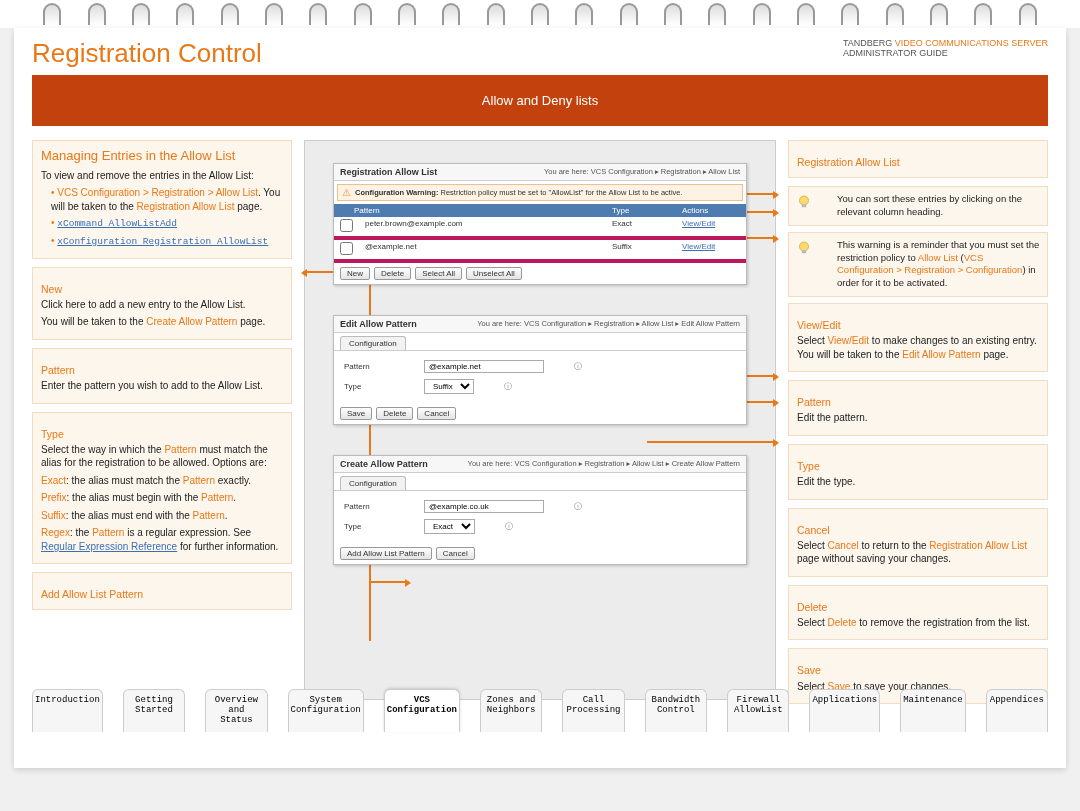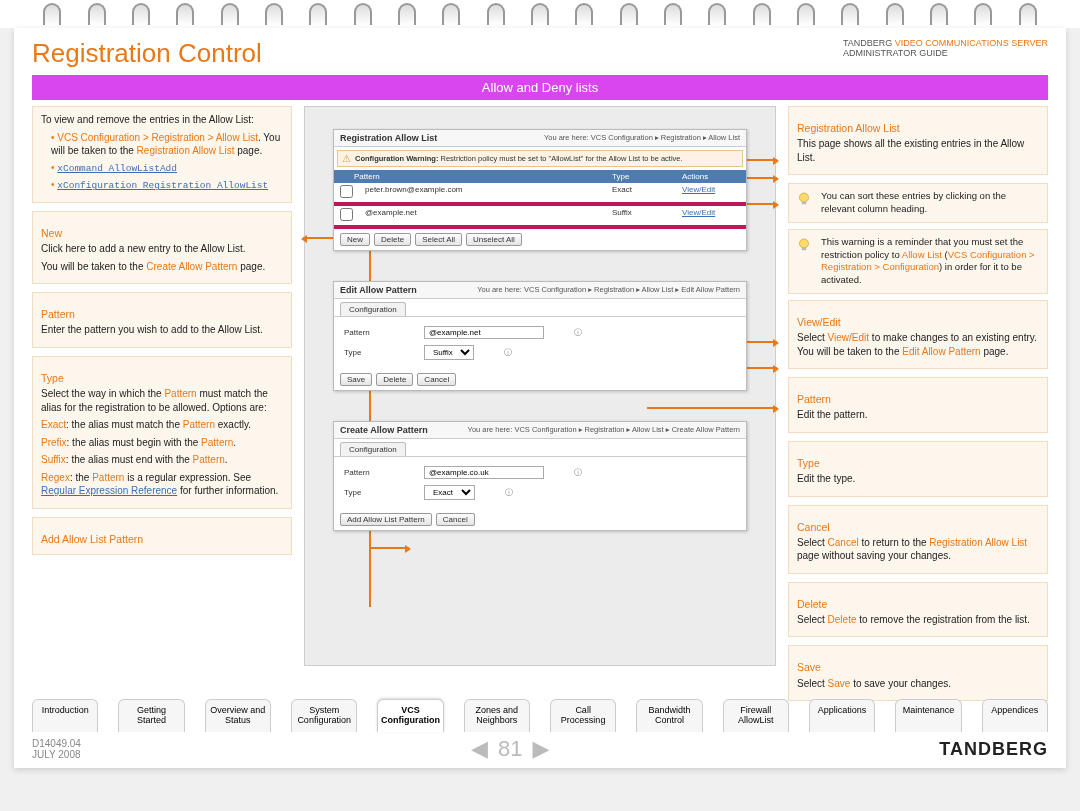--- a/index.html
+++ b/index.html
@@ -31,35 +31,35 @@
     margin: 0 14px;
     height: 740px;
     padding: 10px 18px 4px 18px;
     position: relative;
     box-shadow: 0 2px 6px rgba(0,0,0,0.15);
   }
   .hdr { display:flex; justify-content:space-between; align-items:flex-start; }
   .title { color:#e97817; font-size:26px; font-weight:400; }
   .hdr-right { text-align:left; font-size:9px; color:#555; }
   .hdr-right .orange { color:#e97817; }
-  .bar { background:#d946ef; color:#fff; text-align:center; font-size:13px; padding:5px 0; margin:6px 0 6px; }
+  .bar { background:#c2410c; color:#fff; text-align:center; font-size:13px; padding:18px 0; margin:6px 0 14px; }
   .cols { display:flex; gap:12px; }
   .col-left, .col-right { width:260px; font-size:10px; line-height:1.35; color:#222; }
   .col-mid { flex:1; background:#ececec; border:1px solid #ccc; height:560px; position:relative; padding:18px 10px; }
   .section-h { color:#e97817; font-size:13px; margin-bottom:4px; }
   .sub-h { color:#e97817; font-size:10.5px; margin:8px 0 2px; }
   .col-left p, .col-right p { margin-bottom:4px; }
   .orange { color:#e97817; }
   .blue-u { color:#3b6fb5; text-decoration:underline; cursor:pointer; }
   .mono { font-family: "Courier New", monospace; font-size:9.5px; }
   ul.bul { list-style:none; padding-left:10px; }
   ul.bul li::before { content:"• "; color:#e97817; }
   ul.bul li { margin-bottom:3px; }
   .box { background:#fdf6ed; border:1px solid #f3dcc0; padding:6px 8px; margin-bottom:8px; }
-  .tip { display:flex; gap:6px; background:#fdf6ed; border:1px solid #f3dcc0; padding:6px; margin-bottom:6px; font-size:9.5px; }
+  .tip { display:flex; gap:22px; background:#fdf6ed; border:1px solid #f3dcc0; padding:6px; margin-bottom:6px; font-size:9.5px; }
   .bulb { flex:0 0 20px; }
   .bulb svg { width:18px; height:18px; }
   
   .panel { background:#fff; border:1px solid #bbb; margin:0 auto 30px; width:92%; font-size:8.5px; color:#333; position:relative; box-shadow:1px 1px 3px rgba(0,0,0,0.2); }
   .panel-hd { display:flex; justify-content:space-between; padding:3px 6px; font-weight:bold; font-size:9px; border-bottom:1px solid #ccc; background:#f7f7f7;}
   .panel-hd .crumb { font-weight:normal; color:#555; font-size:7.5px;}
   .warnrow{background:#fdf2e3;border:1px solid #e9c38d;margin:3px;padding:2px 4px;display:flex;gap:4px;align-items:center;font-size:7.5px;}
   .warnrow .tri{color:#e9a23b;font-size:10px;}
   .thead{background:#4e7cb0;color:#fff;display:flex;font-size:8px;}
   .thead div{padding:2px 6px;}
@@ -72,21 +72,21 @@
   .formrow label{flex:0 0 50px;color:#333;}
   .inp{border:1px solid #aaa;padding:1px 4px;font-size:8px;min-width:120px;background:#fff;}
   .sel{border:1px solid #aaa;padding:1px 4px;font-size:8px;background:#fff;}
   .tab{display:inline-block;border:1px solid #bbb;border-bottom:none;background:#f2f2f2;padding:2px 8px;margin:3px 0 0 6px;font-size:8px;border-radius:3px 3px 0 0;}
   
   .arrow{position:absolute;border-top:2px solid #e97817;}
   .arrow::after{content:"";position:absolute;right:-6px;top:-4px;border:4px solid transparent;border-left:6px solid #e97817;}
   .arrow-l::after{left:-6px;right:auto;border:4px solid transparent;border-right:6px solid #e97817;}
   .vline{position:absolute;border-left:2px solid #e97817;}
   
-  .nav { position:absolute; bottom:36px; left:18px; right:18px; display:flex; gap:20px; font-size:9px; }
+  .nav { position:absolute; bottom:36px; left:18px; right:18px; display:flex; gap:20px; font-size:9px;font-family:Liberation Mono, monospace; }
   .nav .tabbtn{flex:1;border:1px solid #ccc;border-bottom:none;border-radius:6px 6px 0 0;background:#f6f6f6;text-align:center;padding:6px 2px;line-height:1.1;cursor:pointer;}
   .nav .tabbtn.active{background:#fff;font-weight:bold;box-shadow:0 -1px 3px rgba(0,0,0,0.15);}
   .footer{position:absolute;bottom:6px;left:18px;right:18px;display:flex;justify-content:space-between;align-items:center;font-size:10px;color:#888;}
   .pager{display:flex;align-items:center;gap:10px;color:#bbb;font-size:22px;}
   .pager .pg{color:#bbb;}
   .brand{font-weight:900;letter-spacing:1px;color:#222;font-size:18px;}
 </style>
 </head>
 <body>
 
@@ -125,20 +125,21 @@
       <span>ADMINISTRATOR GUIDE</span>
     </div>
   </div>
 
   <div class="bar">Allow and Deny lists</div>
 
   <div class="cols">
 
     <div class="col-left">
       <div class="box">
+        <div class="section-h">Managing Entries in the Allow List</div>
         <p>To view and remove the entries in the Allow List:</p>
         <ul class="bul">
           <li>
             <span class="orange">VCS Configuration &gt; Registration &gt; Allow List</span><span>. You will be taken to the </span><span class="orange">Registration Allow List</span><span> page.</span>
           </li>
           <li><span class="blue-u mono">xCommand AllowListAdd</span></li>
           <li><span class="blue-u mono">xConfiguration Registration AllowList</span></li>
         </ul>
       </div>
 
@@ -260,21 +261,20 @@
         <div class="btnrow">
           <span class="btn">Add Allow List Pattern</span>
           <span class="btn">Cancel</span>
         </div>
       </div>
     </div>
 
     <div class="col-right">
       <div class="box">
         <div class="sub-h">Registration Allow List</div>
-        <p>This page shows all the existing entries in the Allow List.</p>
       </div>
       <div class="tip">
         <div class="bulb">
           <svg viewBox="0 0 24 24">
               <circle cx="12" cy="10" r="6" fill="#ffd96b" stroke="#c9a733"></circle>
               <rect x="9" y="15" width="6" height="4" fill="#bbb"></rect>
             </svg>
         </div>
         <div>You can sort these entries by clicking on the relevant column heading.</div>
       </div>
@@ -325,26 +325,14 @@
     <div class="tabbtn active"><span>VCS</span><br><span>Configuration</span></div>
     <div class="tabbtn"><span>Zones and</span><br><span>Neighbors</span></div>
     <div class="tabbtn"><span>Call</span><br><span>Processing</span></div>
     <div class="tabbtn"><span>Bandwidth</span><br><span>Control</span></div>
     <div class="tabbtn"><span>Firewall</span><br><span>AllowList</span></div>
     <div class="tabbtn">Applications</div>
     <div class="tabbtn">Maintenance</div>
     <div class="tabbtn">Appendices</div>
   </div>
 
-  <div class="footer">
-    <div>
-      <span>D14049.04</span><br>
-      <span>JULY 2008</span>
-    </div>
-    <div class="pager">
-      <span>◀</span>
-      <span class="pg">81</span>
-      <span>▶</span>
-    </div>
-    <div class="brand">TANDBERG</div>
-  </div>
 
 </div>
 
 </body></html>

